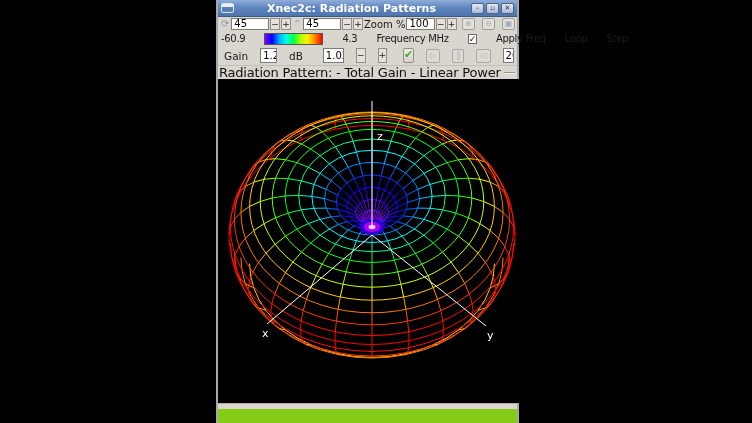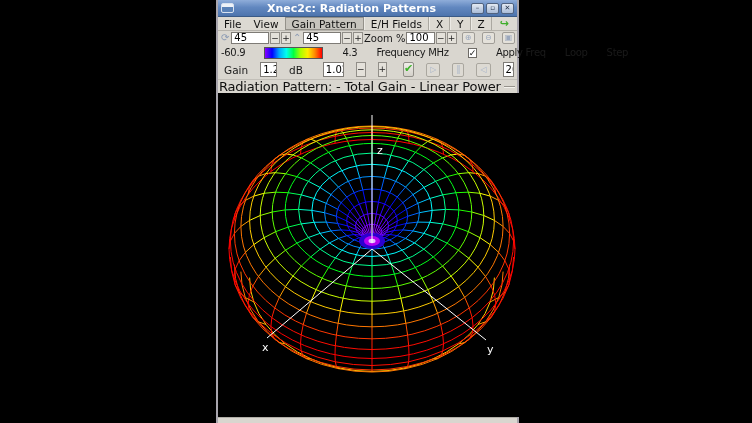--- a/index.html
+++ b/index.html
@@ -69,30 +69,20 @@
 <div class="app-window">
 
   <div class="titlebar">
     <div class="win-icon"></div>
     <div class="win-title">Xnec2c: Radiation Patterns</div>
     <div class="tb-btn">–</div>
     <div class="tb-btn">▫</div>
     <div class="tb-btn">✕</div>
   </div>
 
-  <div class="menubar">
-    <div class="menu-item">File</div>
-    <div class="menu-item">View</div>
-    <div class="menu-item active">Gain Pattern</div>
-    <div class="menu-item btn">E/H Fields</div>
-    <div class="menu-item btn">X</div>
-    <div class="menu-item btn">Y</div>
-    <div class="menu-item btn">Z</div>
-    <div class="menu-item redraw">↪</div>
-  </div>
 
   <div class="row row2">
     <div class="icon-btn">⟳</div>
     <div class="entry" style="width:46px">45</div>
     <div class="spin-btn">−</div>
     <div class="spin-btn">+</div>
     <div class="icon-btn">⌃</div>
     <div class="entry" style="width:46px">45</div>
     <div class="spin-btn">−</div>
     <div class="spin-btn">+</div>

